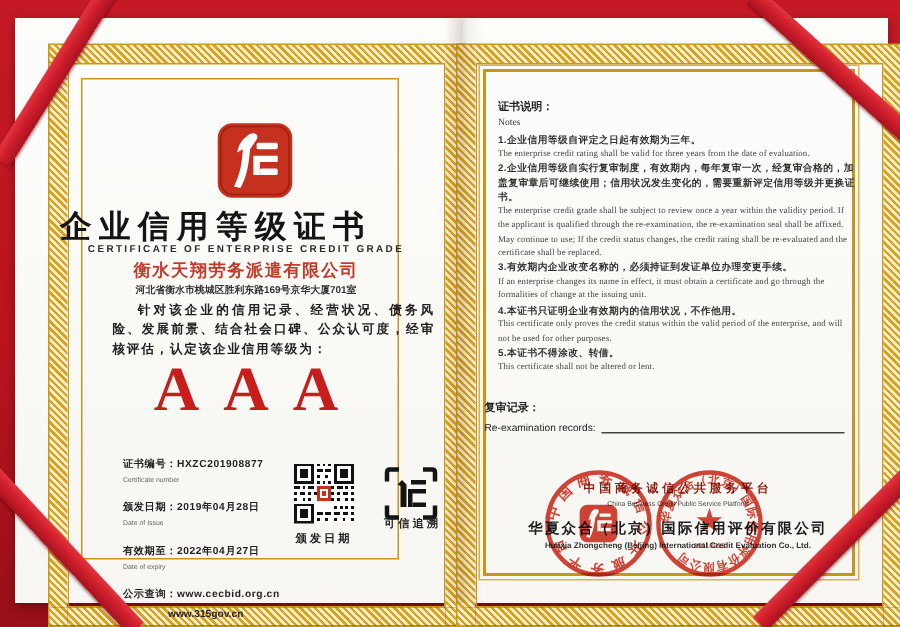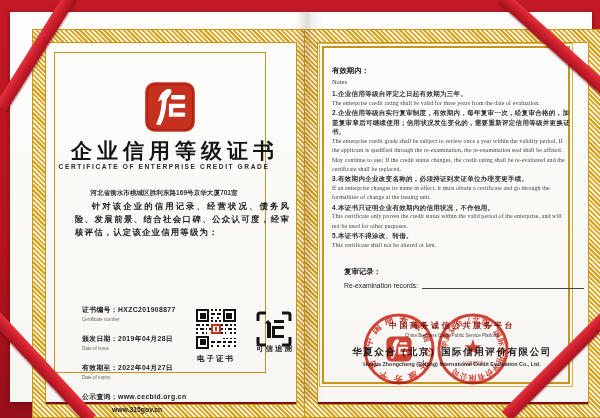--- a/index.html
+++ b/index.html
@@ -24,22 +24,22 @@
   
   .ribbon{position:absolute;height:13px;background:linear-gradient(180deg,#e23440 0%,#cf1e2b 45%,#a81220 100%);
           box-shadow:0 1px 2px rgba(80,0,0,.5);}
   .ribbon.tl{width:140px;left:-32px;top:42px;transform:rotate(-58deg);}
   .ribbon.bl{width:150px;left:-35px;top:358px;transform:rotate(47deg);}
   .ribbon.tr{width:140px;left:485px;top:38px;transform:rotate(42deg);}
   .ribbon.br{width:140px;left:486px;top:360px;transform:rotate(-45deg);}
   
   .lp{position:absolute;left:10px;top:12px;width:288px;height:390px;}
   .logo{position:absolute;left:123px;top:55px;width:54px;height:56px;}
-  .lp-title{position:absolute;left:20px;top:113px;width:248px;text-align:center;
-            font-size:21px;font-weight:bold;color:#141414;letter-spacing:5px;padding-left:11px;}
+  .lp-title{position:absolute;left:20px;top:113px;width:248px;text-align:left;
+            font-size:21px;font-weight:bold;color:#141414;letter-spacing:5px;}
   .lp-sub{position:absolute;left:20px;top:139px;width:248px;text-align:center;
           font-size:6.6px;font-weight:bold;color:#2a2a2a;letter-spacing:1.6px;}
   .lp-company{position:absolute;left:20px;top:149px;width:248px;text-align:center;
               font-size:11.5px;font-weight:bold;color:#c43a2b;letter-spacing:1px;}
   .lp-address{position:absolute;left:20px;top:165px;width:248px;text-align:center;
               font-size:6.6px;font-weight:bold;color:#333;}
   .lp-statement{position:absolute;left:55px;top:176px;width:215px;
                 font-size:8.4px;line-height:13px;font-weight:700;color:#222;
                 text-indent:2em;text-align:justify;letter-spacing:1.2px;}
   .lp-grade{position:absolute;left:20px;top:212px;width:248px;text-align:center;
@@ -56,21 +56,21 @@
   .tracebox{position:absolute;left:236px;top:287px;width:36px;height:36px;}
   .tracelabel{position:absolute;left:226px;top:320px;width:58px;text-align:center;
               font-size:7.5px;font-weight:bold;color:#222;letter-spacing:2px;}
   
   .rp{position:absolute;left:298px;top:12px;width:294px;height:390px;}
   .notes{position:absolute;left:24px;top:42px;width:238px;}
   .nt-zh{font-size:7.4px;font-weight:bold;color:#222;margin-bottom:2px;}
   .nt-en{font-size:6.4px;color:#333;font-family:"Liberation Serif",serif;margin-bottom:4px;}
   .note .zh{font-size:6.5px;font-weight:bold;color:#333;line-height:9.6px;letter-spacing:.3px;}
   .note .en{font-size:5.9px;color:#444;line-height:9.4px;font-family:"Liberation Serif",serif;letter-spacing:.1px;}
-  .review{position:absolute;left:36px;top:243px;width:240px;}
+  .review{position:absolute;left:15px;top:243px;width:240px;}
   .rv-zh{font-size:7.4px;font-weight:bold;color:#222;}
   .rv-row{display:flex;align-items:flex-end;margin-top:3px;}
   .rv-en{font-size:6.8px;color:#222;white-space:nowrap;}
   .rv-line{flex:1;border-bottom:1px solid #444;margin-left:4px;height:8px;}
   .issuerblock{position:absolute;left:10px;top:296px;width:268px;text-align:center;}
   .pl-zh{font-size:8px;font-weight:bold;color:#8c1f14;letter-spacing:2.5px;}
   .pl-en{font-size:4.6px;color:#4a4a4a;margin-top:2px;}
   .is-zh{font-size:9.6px;font-weight:bold;color:#1d1d1d;letter-spacing:1.5px;margin-top:8px;}
   .is-en{font-size:5.4px;font-weight:bold;color:#333;margin-top:2px;}
   .seal{position:absolute;width:74px;height:74px;mix-blend-mode:multiply;opacity:.92;}
@@ -97,22 +97,24 @@
           <rect x="8" y="8" width="84" height="84" rx="15" fill="none" stroke="#a31d10" stroke-width="2"></rect>
           <path d="M40,20 C46,14 56,16 52,24 L44,36 C42,56 40,70 32,84 L24,82 C32,66 34,52 35,36 L28,40 C30,30 34,24 40,20 Z" fill="#fff"></path>
           <rect x="52" y="28" width="26" height="8" rx="2" fill="#fff"></rect>
           <path d="M48,44 h30 v8 h-22 v16 h-8 Z" fill="#fff"></path>
           <rect x="56" y="60" width="22" height="8" rx="2" fill="#fff"></rect>
         </svg>
       </div>
 
       <div class="lp-title">企业信用等级证书</div>
       <div class="lp-sub">CERTIFICATE OF ENTERPRISE CREDIT GRADE</div>
+      <div class="lp-company">衡水天翔劳务派遣有限公司</div>
       <div class="lp-address">河北省衡水市桃城区胜利东路169号京华大厦701室</div>
       <div class="lp-statement">针对该企业的信用记录、经营状况、债务风险、发展前景、结合社会口碑、公众认可度，经审核评估，认定该企业信用等级为：</div>
+      <div class="lp-grade">AAA</div>
 
       <div class="fields">
         <div class="frow">
           <span class="fzh"><span>证书编号：</span><span>HXZC201908877</span></span>
           <div class="fen">Certificate number</div>
         </div>
         <div class="frow">
           <span class="fzh"><span>颁发日期：</span><span>2019年04月28日</span></span>
           <div class="fen">Date of Issue</div>
         </div>
@@ -147,21 +149,21 @@
             <line x1="0" y1="12.5" x2="21" y2="12.5" stroke-dasharray="1 2 1 1"></line>
             <line x1="14" y1="15.5" x2="21" y2="15.5" stroke-dasharray="1 1"></line>
             <line x1="8" y1="17.5" x2="21" y2="17.5" stroke-dasharray="2 1"></line>
             <line x1="8" y1="19.5" x2="21" y2="19.5" stroke-dasharray="1 2"></line>
           </g>
           <rect x="8" y="8" width="5" height="5" fill="#c5301f"></rect>
           <rect x="9" y="9" width="3" height="3" fill="#fff"></rect>
           <rect x="9.8" y="9.6" width="1.4" height="1.8" fill="#c5301f"></rect>
         </svg>
       </div>
-      <div class="qrlabel">电子证书</div>
+      <div class="qrlabel">颁发日期</div>
 
       <div class="tracebox">
         <svg viewBox="0 0 36 36" width="36" height="36">
           <g stroke="#141414" stroke-width="3" fill="none">
             <path d="M2,10 V4 Q2,2 4,2 H10"></path>
             <path d="M26,2 H32 Q34,2 34,4 V10"></path>
             <path d="M34,26 V32 Q34,34 32,34 H26"></path>
             <path d="M10,34 H4 Q2,34 2,32 V26"></path>
           </g>
           <path d="M12,9 L15,12 V27 H11 V13 L9,12 Z" fill="#141414"></path>
@@ -169,21 +171,21 @@
           <path d="M16,15 h12 v3 h-9 v9 h-3 Z" fill="#141414"></path>
           <rect x="19" y="24" width="9" height="3" fill="#141414"></rect>
         </svg>
       </div>
       <div class="tracelabel">可信追溯</div>
     </div>
 
     <div class="rp">
 
       <div class="notes">
-        <div class="nt-zh">有效期内：</div>
+        <div class="nt-zh">证书说明：</div>
         <div class="nt-en">Notes</div>
 
         <div class="note">
           <div class="zh">1.企业信用等级自评定之日起有效期为三年。</div>
           <div class="en">The enterprise credit rating shall be valid for three years from the date of evaluation.</div>
         </div>
         <div class="note">
           <div class="zh">2.企业信用等级自实行复审制度，有效期内，每年复审一次，经复审合格的，加盖复审章后可继续使用；信用状况发生变化的，需要重新评定信用等级并更换证书。</div>
           <div class="en">The enterprise credit grade shall be subject to review once a year within the validity period. If the applicant is qualified through the re-examination, the re-examination seal shall be affixed. May continue to use; If the credit status changes, the credit rating shall be re-evaluated and the certificate shall be replaced.</div>
         </div>

